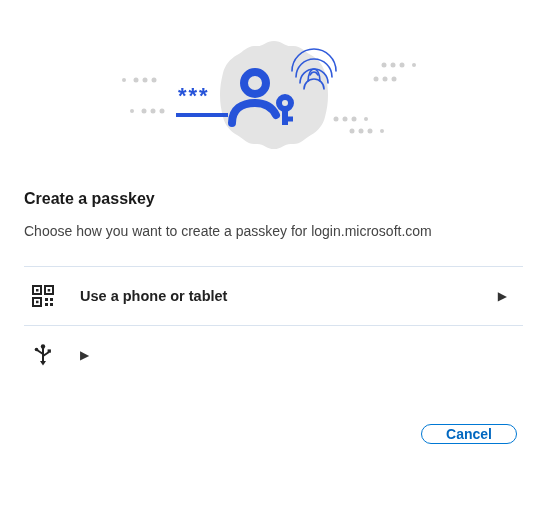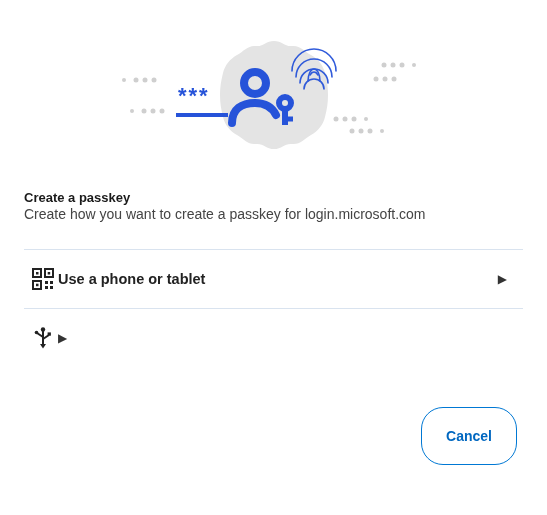--- a/index.html
+++ b/index.html
@@ -1,28 +1,28 @@
 <!DOCTYPE html>
 <html><head>
   <meta charset="utf-8">
   <style>
     * { box-sizing: border-box; margin: 0; padding: 0; }
     body { font-family: "Segoe UI", -apple-system, sans-serif; background: #fff; width: 547px; height: 515px; overflow: hidden; }
     .container { padding: 20px 24px; }
     .illustration { display: flex; justify-content: center; align-items: center; height: 150px; position: relative; margin-bottom: 20px; }
     .illustration svg { display: block; }
-    .title { font-size: 13px; font-weight: 600; color: #1a1a1a; margin-bottom: 0; }
+    .title { font-size: 16px; font-weight: 600; color: #1a1a1a; margin-bottom: 14px; }
     .subtitle { font-size: 14px; color: #444; margin-bottom: 24px; line-height: 1.4; }
-    .option { display: flex; align-items: center; padding: 18px 8px; border-top: 1px solid #d9e3ef; cursor: pointer; gap: 4px; }
+    .option { display: flex; align-items: center; padding: 18px 8px; border-top: 1px solid #d9e3ef; cursor: pointer; gap: 26px; }
     .option:last-of-type { border-bottom: 1px solid #d9e3ef; }
     .option-icon { width: 22px; height: 22px; flex-shrink: 0; display: flex; align-items: center; justify-content: center; }
     .option-label { flex: 1; font-weight: 600; font-size: 14.5px; color: #222; }
     .option-chevron { color: #333; font-size: 12px; padding-right: 8px; }
     .footer { display: flex; justify-content: flex-end; margin-top: 40px; padding-right: 6px; }
-    .cancel-btn { border: 1px solid #0078d4; color: #0067c0; background: #fff; border-radius: 22px; padding: 20px 24px; font-size: 14px; font-weight: 600; cursor: pointer; font-family: inherit; }
+    .cancel-btn { border: 1px solid #0078d4; color: #0067c0; background: #fff; border-radius: 22px; padding: 1px 24px; font-size: 14px; font-weight: 600; cursor: pointer; font-family: inherit; }
   </style>
 </head>
 <body>
 
 <div class="container">
 
   <div class="illustration">
     <svg width="340" height="140" viewBox="0 0 340 140">
 
       <circle cx="20" cy="55" r="2" fill="#cfcfcf"></circle>
@@ -91,21 +91,21 @@
         <path d="M 192 52 A 18 18 0 0 1 228 52"></path>
         <path d="M 196 58 A 14 14 0 0 1 224 58"></path>
         <path d="M 200 64 A 10 10 0 0 1 220 64"></path>
         <path d="M 206 50 A 6 12 0 0 1 214 50"></path>
         <path d="M 204 56 A 6 12 0 0 1 216 56"></path>
       </g>
     </svg>
   </div>
 
   <h1 class="title">Create a passkey</h1>
-  <p class="subtitle">Create how you want to create a passkey for login.microsoft.com</p>
+  <p class="subtitle">Choose how you want to create a passkey for login.microsoft.com</p>
 
   <div class="option">
     <span class="option-icon">
       <svg width="22" height="22" viewBox="0 0 22 22">
         <rect x="1" y="1" width="8" height="8" fill="none" stroke="#222" stroke-width="2"></rect>
         <rect x="4" y="4" width="2.5" height="2.5" fill="#222"></rect>
         <rect x="13" y="1" width="8" height="8" fill="none" stroke="#222" stroke-width="2"></rect>
         <rect x="15.7" y="4" width="2.5" height="2.5" fill="#222"></rect>
         <rect x="1" y="13" width="8" height="8" fill="none" stroke="#222" stroke-width="2"></rect>
         <rect x="4" y="15.7" width="2.5" height="2.5" fill="#222"></rect>

